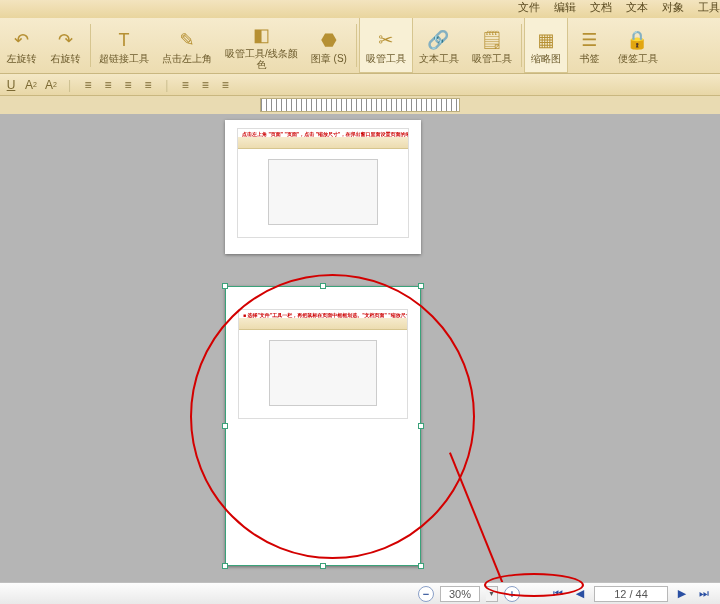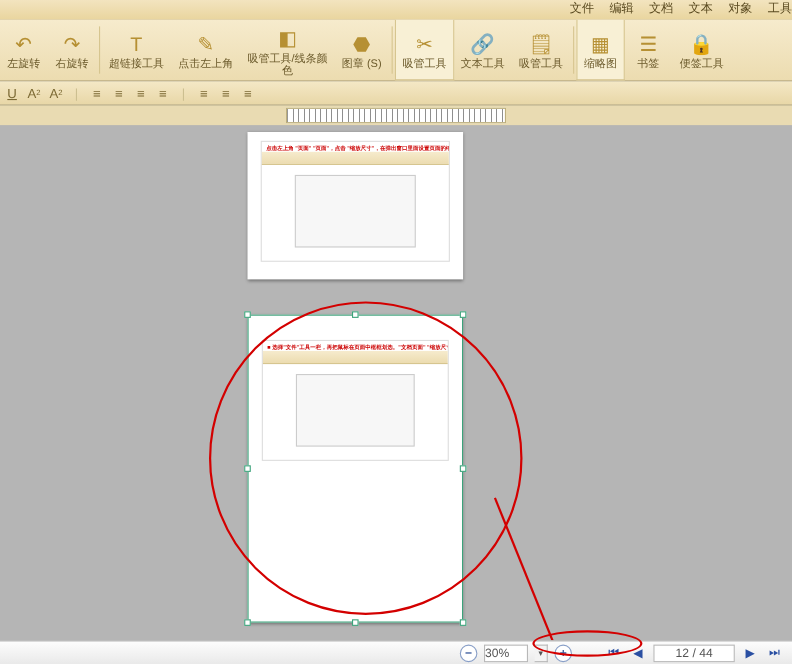--- a/index.html
+++ b/index.html
@@ -44,21 +44,21 @@
   .mini-doc .inner { position:absolute; left:30px; top:30px; right:30px; bottom:12px; background:#f7f7f7; border:1px solid #ccc; }
 
   
   .big-circle { position:absolute; left:190px; top:160px; width:285px; height:285px; border:2px solid #d30000; border-radius:50%; pointer-events:none; }
   .small-oval { position:absolute; left:484px; top:573px; width:100px; height:24px; border:2px solid #d30000; border-radius:50%; pointer-events:none; z-index:30; }
   .arrow-line { position:absolute; left:449px; top:339px; width:2px; height:252px; background:#d30000; transform-origin:top left; transform:rotate(-22deg); pointer-events:none; }
 
   
   .status { height:22px; background:linear-gradient(#fdfdfd,#e9e9e9); border-top:1px solid #bfbfbf; display:flex; align-items:center; justify-content:flex-end; padding:0 8px; gap:6px; color:#555; font-size:11px; position:relative; z-index:20; }
   .zbtn { width:16px; height:16px; border:1px solid #8aa0c8; border-radius:8px; display:inline-flex; align-items:center; justify-content:center; background:#fff; color:#4060a0; font-weight:bold; font-size:11px; cursor:pointer; }
-  .zoom-val { width:40px; height:16px; border:1px solid #b8b8b8; background:#fff; line-height:14px; }
+  .zoom-val { width:40px; height:16px; border:1px solid #b8b8b8; background:#fff; text-align:center; line-height:14px; }
   .dd { width:12px; height:16px; border:1px solid #b8b8b8; border-left:none; background:#f3f3f3; display:inline-flex; align-items:center; justify-content:center; font-size:8px; cursor:pointer; }
   .nav { width:16px; height:14px; color:#2a4fa2; cursor:pointer; text-align:center; }
   .page-ind { width:74px; height:16px; border:1px solid #b8b8b8; background:#fff; text-align:center; line-height:14px; }
 </style>
 </head>
 <body>
 
 <div class="menu-strip">
   <span>文件</span>
   <span>编辑</span>

